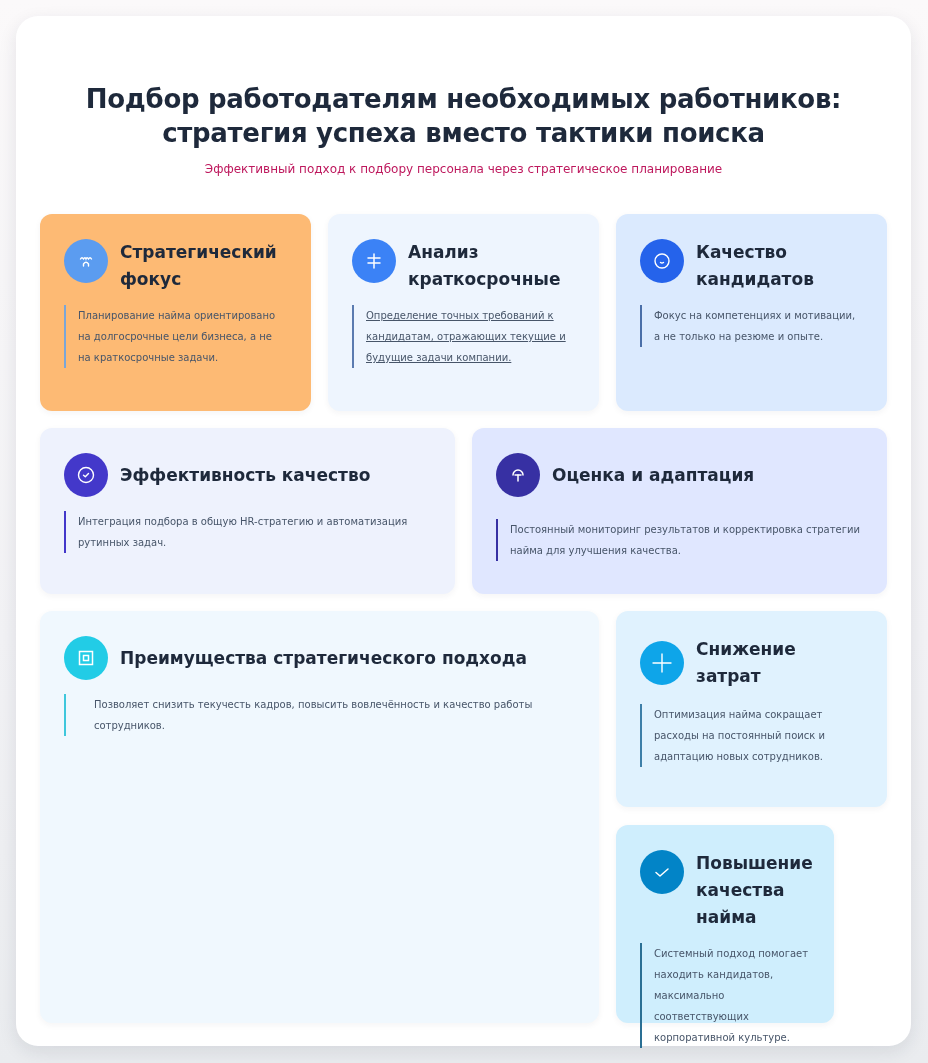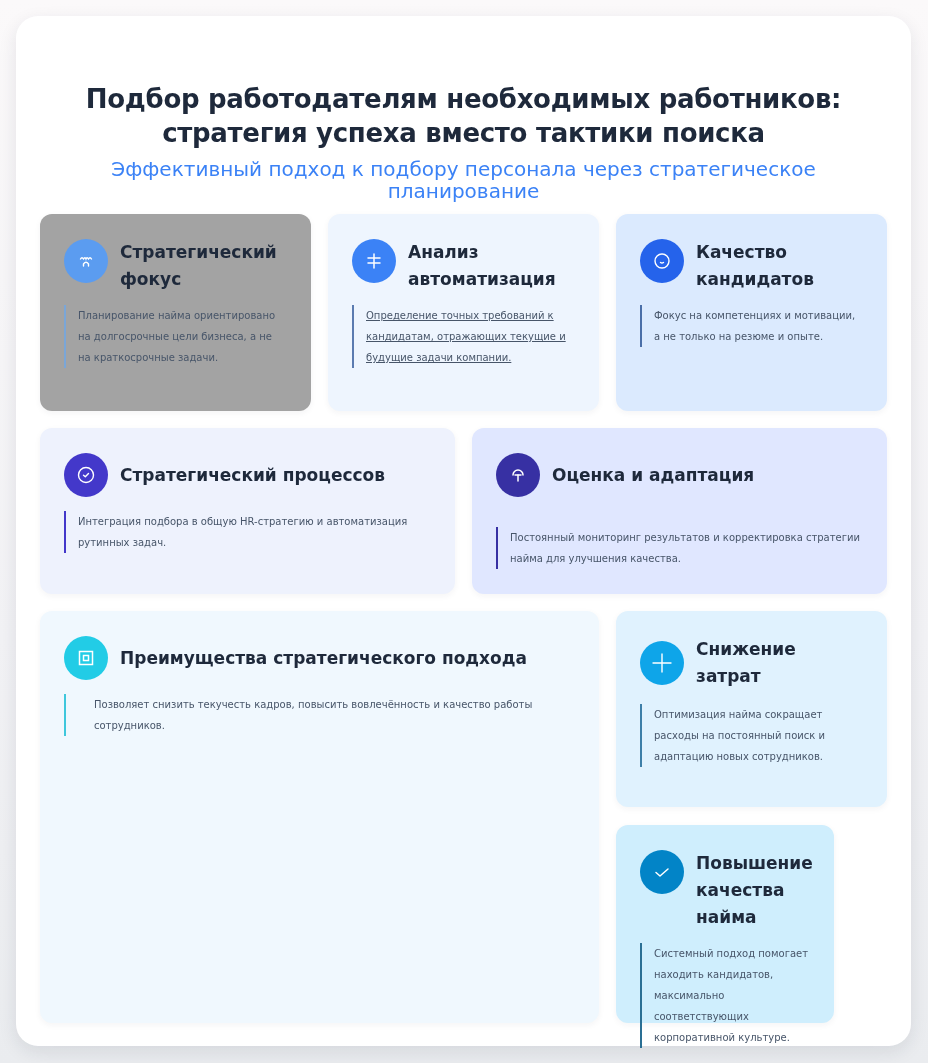--- a/index.html
+++ b/index.html
@@ -25,23 +25,23 @@
     font-size: 26px;
     line-height: 34px;
     font-weight: bold;
     color: #1e293b;
     letter-spacing: -0.3px;
   }
   .subtitle {
     position: absolute;
     left: 24px; right: 24px; top: 142px;
     text-align: center;
-    font-size: 20px;
+    font-size: 12px;
     line-height: 22px;
-    color: #3b82f6;
+    color: #be185d;
   }
   .card {
     position: absolute;
     border-radius: 12px;
     padding: 25px 24px 20px 24px;
     box-shadow: 0 2px 6px rgba(30, 41, 59, 0.05);
   }
   .card-head {
     display: flex;
     align-items: flex-start;
@@ -72,21 +72,21 @@
   }
 </style>
 </head>
 <body>
 
 <div class="container">
   <h1 class="title">Подбор работодателям необходимых работников: стратегия успеха вместо тактики поиска</h1>
   <p class="subtitle">Эффективный подход к подбору персонала через стратегическое планирование</p>
 </div>
 
-<div class="card" style="left:40px; top:214px; width:271px; height:197px; background:#a3a3a3;">
+<div class="card" style="left:40px; top:214px; width:271px; height:197px; background:#fdba74;">
   <div class="card-head">
     <div class="icon-circle" style="background:#5b9cf0;">
       <svg viewBox="0 0 24 24" fill="none" stroke="#ffffff" stroke-width="1.4" stroke-linecap="round">
         <path d="M6.5 10 Q8 7.5 9.5 10 Q11 7.5 12 10 Q13 7.5 14.5 10 Q16 7.5 17.5 10"></path>
         <path d="M9.5 17 V15 Q12 11.5 14.5 15 V17"></path>
       </svg>
     </div>
     <div class="card-title">Стратегический фокус</div>
   </div>
   <div class="card-desc" style="border-left-color:#7aa6d8;">Планирование найма ориентировано на долгосрочные цели бизнеса, а не на краткосрочные задачи.</div>
@@ -94,21 +94,21 @@
 
 <div class="card" style="left:328px; top:214px; width:271px; height:197px; background:#eef5fe;">
   <div class="card-head">
     <div class="icon-circle" style="background:#3b82f6;">
       <svg viewBox="0 0 24 24" fill="none" stroke="#ffffff" stroke-width="1.5" stroke-linecap="round">
         <line x1="6" y1="9" x2="18" y2="9"></line>
         <line x1="6" y1="14" x2="18" y2="14"></line>
         <line x1="12" y1="5" x2="12" y2="19"></line>
       </svg>
     </div>
-    <div class="card-title">Анализ автоматизация</div>
+    <div class="card-title">Анализ краткосрочные</div>
   </div>
   <div class="card-desc" style="border-left-color:#5b7bb0;text-decoration:underline;">Определение точных требований к кандидатам, отражающих текущие и будущие задачи компании.</div>
 </div>
 
 <div class="card" style="left:616px; top:214px; width:271px; height:197px; background:#dbeafe;">
   <div class="card-head">
     <div class="icon-circle" style="background:#2563eb;">
       <svg viewBox="0 0 24 24" fill="none" stroke="#ffffff" stroke-width="1.4" stroke-linecap="round">
         <circle cx="12" cy="12" r="7"></circle>
         <path d="M10.5 13.5 Q12 14.5 13.5 13.5"></path>
@@ -120,37 +120,37 @@
 </div>
 
 <div class="card" style="left:40px; top:428px; width:415px; height:166px; background:#eef2fd;">
   <div class="card-head single">
     <div class="icon-circle" style="background:#4338ca;">
       <svg viewBox="0 0 24 24" fill="none" stroke="#ffffff" stroke-width="1.4" stroke-linecap="round" stroke-linejoin="round">
         <circle cx="12" cy="12" r="7.5"></circle>
         <path d="M9.5 12.2 L11.3 13.8 L14.5 10.5"></path>
       </svg>
     </div>
-    <div class="card-title">Стратегический процессов</div>
+    <div class="card-title">Эффективность качество</div>
   </div>
   <div class="card-desc" style="border-left-color:#4338ca; margin-top:14px;">Интеграция подбора в общую HR-стратегию и автоматизация рутинных задач.</div>
 </div>
 
 <div class="card" style="left:472px; top:428px; width:415px; height:166px; background:#e0e7ff;">
   <div class="card-head single">
     <div class="icon-circle" style="background:#3730a3;">
       <svg viewBox="0 0 24 24" fill="none" stroke="#ffffff" stroke-width="1.5" stroke-linecap="round">
         <path d="M7 12 A5 5 0 0 1 17 12"></path>
         <line x1="9" y1="12" x2="15" y2="12"></line>
         <line x1="12" y1="12" x2="12" y2="18"></line>
       </svg>
     </div>
     <div class="card-title">Оценка и адаптация</div>
   </div>
-  <div class="card-desc" style="border-left-color:#3730a3; margin-top:30px;">Постоянный мониторинг результатов и корректировка стратегии найма для улучшения качества.</div>
+  <div class="card-desc" style="border-left-color:#3730a3; margin-top:22px;">Постоянный мониторинг результатов и корректировка стратегии найма для улучшения качества.</div>
 </div>
 
 <div class="card" style="left:40px; top:611px; width:559px; height:412px; background:#f0f8fe;">
   <div class="card-head single">
     <div class="icon-circle" style="background:#22cce6;">
       <svg viewBox="0 0 24 24" fill="none" stroke="#ffffff" stroke-width="1.5">
         <rect x="5.5" y="5.5" width="13" height="13"></rect>
         <rect x="9.5" y="9.5" width="5" height="5"></rect>
       </svg>
     </div>

